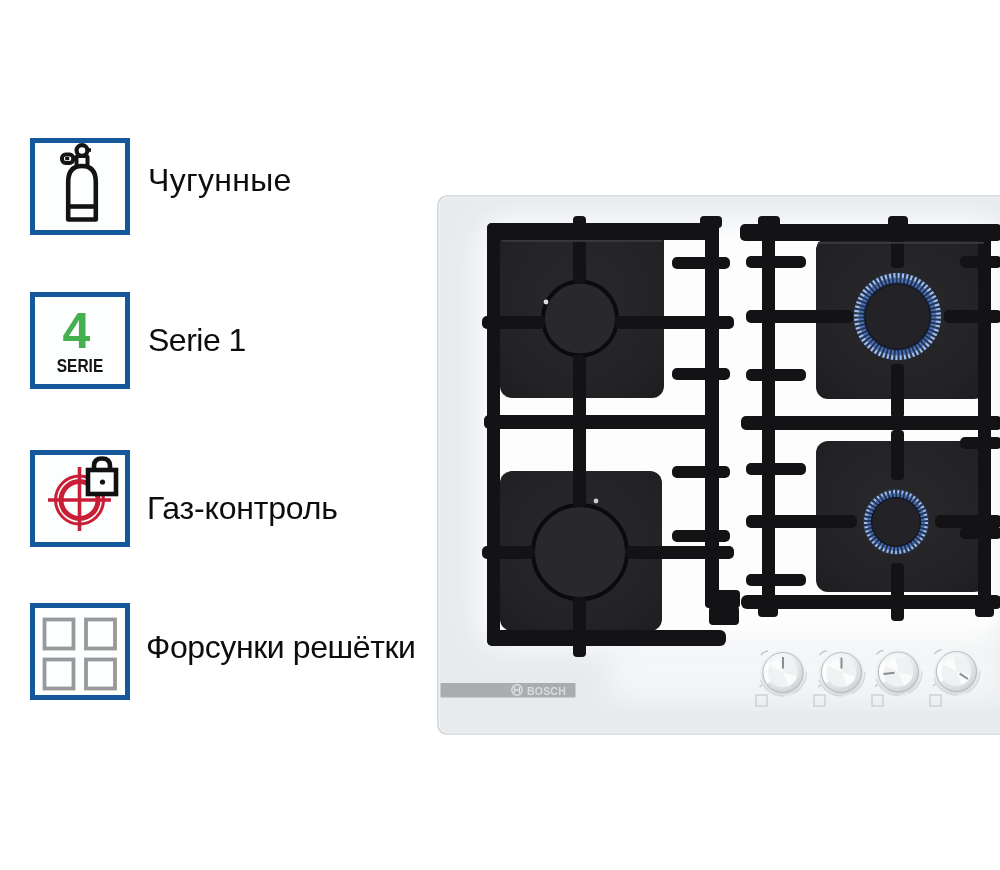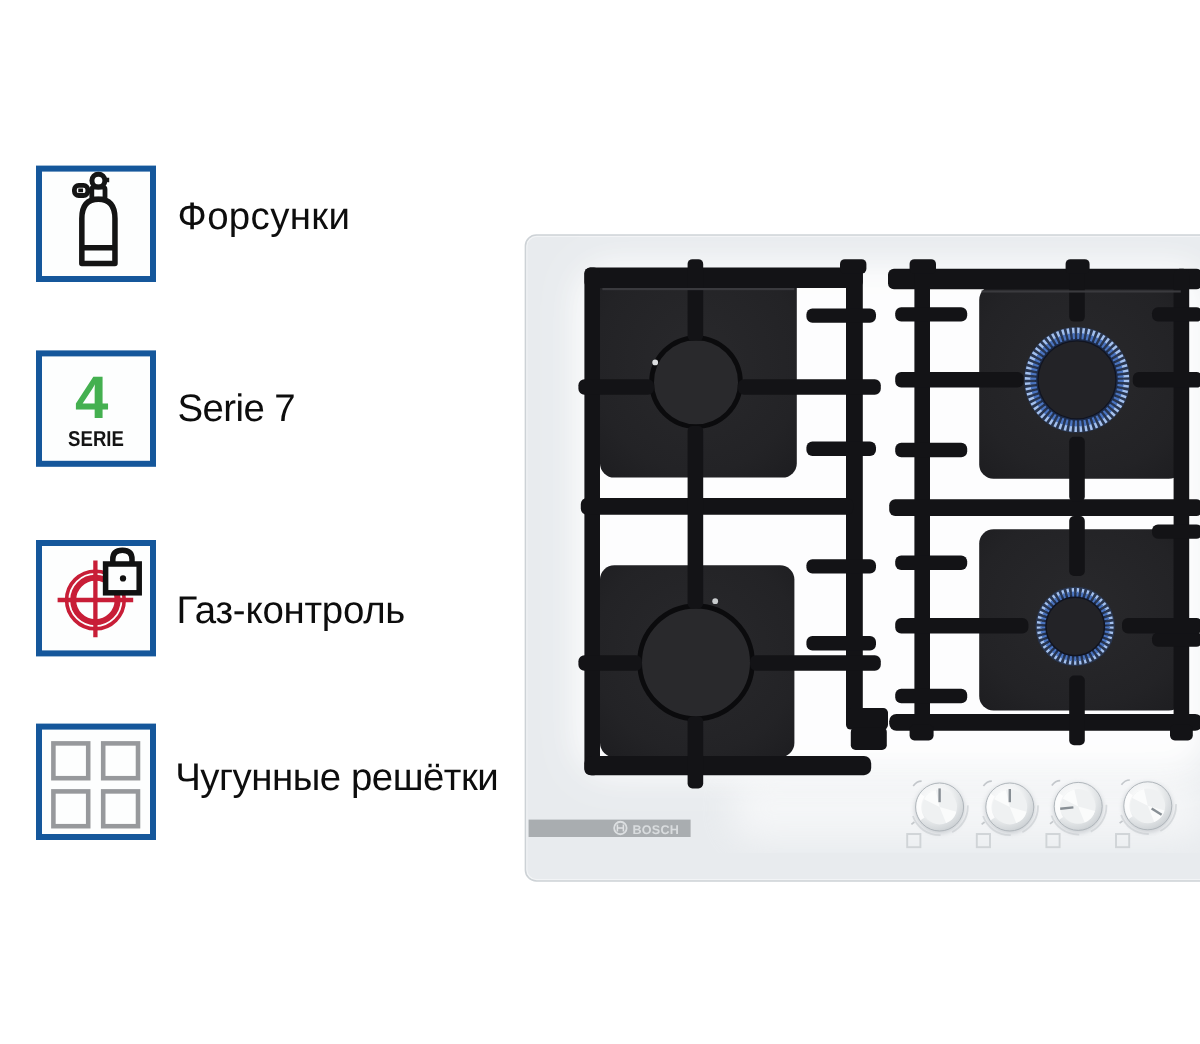--- a/index.html
+++ b/index.html
@@ -18,29 +18,29 @@
     <line x1="68.2" y1="206.5" x2="95.8" y2="206.5"></line>
     <rect x="76.5" y="156" width="11" height="10" rx="1.5" stroke-width="4"></rect>
     <circle cx="82" cy="150.5" r="5.4" stroke-width="4.2"></circle>
     <path d="M 87.5 150 L 91 150" stroke-width="3.6"></path>
     <rect x="62" y="154.5" width="11.2" height="8.4" rx="3.6" stroke-width="4"></rect>
     <line x1="65.2" y1="158.6" x2="69.2" y2="158.6" stroke-width="3.2"></line>
   </g>
 </svg>
 </div>
 
-<div class="flabel" style="top:162px;left:148px;letter-spacing:0.3px;">Форсунки</div>
+<div class="flabel" style="top:162px;left:148px;letter-spacing:0.3px;">Чугунные</div>
 
 <div class="fbox" style="top:292px;">
 
 <div style="position:absolute;top:9px;left:-3.5px;width:90px;text-align:center;font-size:50px;font-weight:bold;color:#44b050;line-height:1;">4</div>
 <div style="position:absolute;top:59px;left:0;width:90px;text-align:center;font-size:18px;font-weight:bold;color:#141414;transform:scaleX(0.86);">SERIE</div>
 </div>
 
-<div class="flabel" style="top:322px;left:148px;letter-spacing:-0.5px;">Serie 7</div>
+<div class="flabel" style="top:322px;left:148px;letter-spacing:-0.5px;">Serie 1</div>
 
 <div class="fbox" style="top:450px;">
 
 <svg width="90" height="87" viewBox="35 455 90 87">
   <g fill="none" stroke="#c81e37">
     <circle cx="79.5" cy="500" r="24" stroke-width="3"></circle>
     <circle cx="79.5" cy="500" r="18.5" stroke-width="5"></circle>
     <line x1="48" y1="500" x2="111" y2="500" stroke-width="3.6"></line>
     <line x1="79.5" y1="467" x2="79.5" y2="531" stroke-width="3.6"></line>
   </g>
@@ -59,21 +59,21 @@
 <svg width="90" height="87" viewBox="35 608 90 87">
   <g fill="none" stroke="#97999c" stroke-width="3.8">
     <rect x="44.5" y="619.5" width="29" height="29"></rect>
     <rect x="86" y="619.5" width="29" height="29"></rect>
     <rect x="44.5" y="659.5" width="29" height="29"></rect>
     <rect x="86" y="659.5" width="29" height="29"></rect>
   </g>
 </svg>
 </div>
 
-<div class="flabel" style="top:629px;left:146px;letter-spacing:-0.4px;">Чугунные решётки</div>
+<div class="flabel" style="top:629px;left:146px;letter-spacing:-0.4px;">Форсунки решётки</div>
 
 <svg style="position:absolute;left:420px;top:185px;" width="580" height="565" viewBox="420 185 580 565">
   <defs>
     <linearGradient id="pg" x1="0" y1="0" x2="1" y2="1">
       <stop offset="0" stop-color="#e2e6e9"></stop>
       <stop offset="0.5" stop-color="#eceff1"></stop>
       <stop offset="1" stop-color="#e6e9ec"></stop>
     </linearGradient>
     <filter id="soft" x="-20%" y="-20%" width="140%" height="140%">
       <feGaussianBlur stdDeviation="14"></feGaussianBlur>

